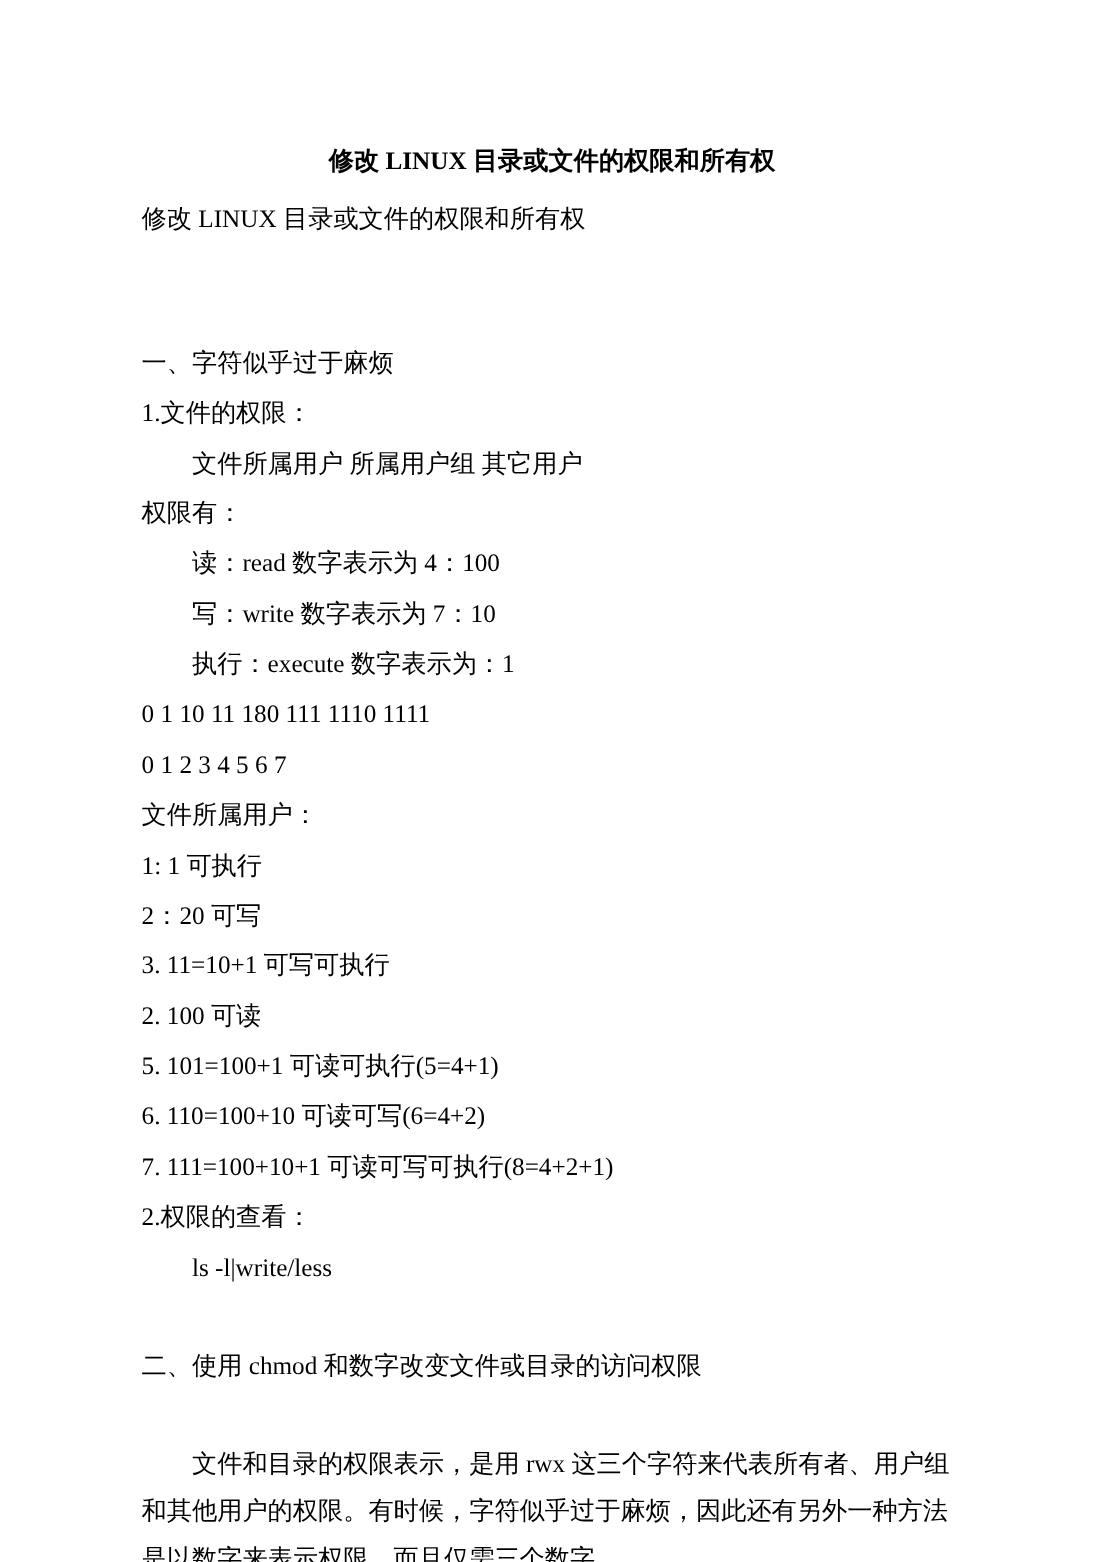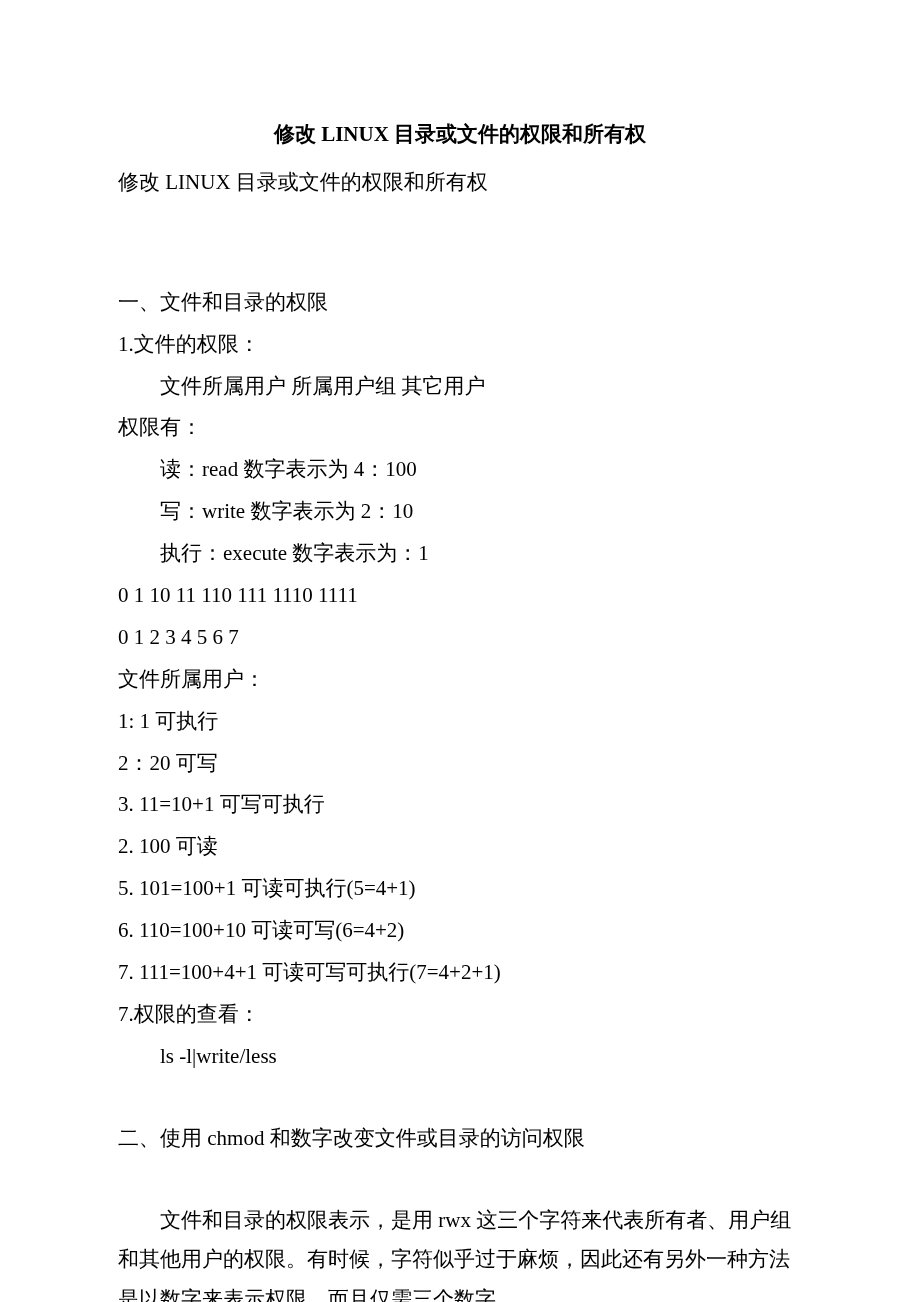--- a/index.html
+++ b/index.html
@@ -37,38 +37,38 @@
     }
   </style>
 </head>
 <body>
 
 <div class="title">修改 LINUX 目录或文件的权限和所有权</div>
 <div class="line">修改 LINUX 目录或文件的权限和所有权</div>
 
 <div class="spacer"></div>
 
-<div class="line">一、文件和目录的权限</div>
+<div class="line">一、字符似乎过于麻烦</div>
 <div class="line">1.文件的权限：</div>
 <div class="line indent">文件所属用户   所属用户组  其它用户</div>
 <div class="line">权限有：</div>
 <div class="line indent">读：read    数字表示为 4：100</div>
-<div class="line indent">写：write   数字表示为 2：10</div>
+<div class="line indent">写：write   数字表示为 7：10</div>
 <div class="line indent">执行：execute  数字表示为：1</div>
-<div class="line">0 1 10 11 110  111 1110 1111</div>
+<div class="line">0 1 10 11 180  111 1110 1111</div>
 <div class="line">0 1  2  3   4    5    6    7</div>
 <div class="line">文件所属用户：</div>
 <div class="line">1: 1  可执行</div>
 <div class="line">2：20 可写</div>
 <div class="line">3. 11=10+1 可写可执行</div>
 <div class="line">2. 100  可读</div>
 <div class="line">5. 101=100+1 可读可执行(5=4+1)</div>
 <div class="line">6. 110=100+10 可读可写(6=4+2)</div>
-<div class="line">7. 111=100+4+1 可读可写可执行(7=4+2+1)</div>
-<div class="line">7.权限的查看：</div>
+<div class="line">7. 111=100+10+1 可读可写可执行(8=4+2+1)</div>
+<div class="line">2.权限的查看：</div>
 <div class="line indent">ls -l|write/less</div>
 
 <div class="spacer-small"></div>
 
 <div class="line">二、使用 chmod 和数字改变文件或目录的访问权限</div>
 
 <div class="spacer-small"></div>
 
 <div class="line">　　文件和目录的权限表示，是用 rwx 这三个字符来代表所有者、用户组和其他用户的权限。有时候，字符似乎过于麻烦，因此还有另外一种方法是以数字来表示权限，而且仅需三个数字。</div>
 

